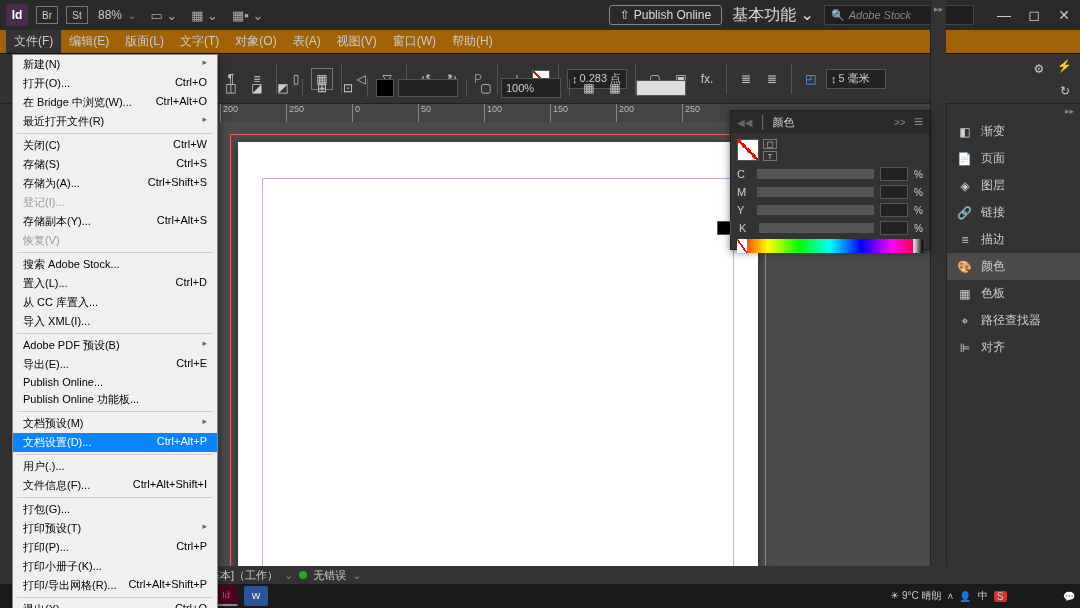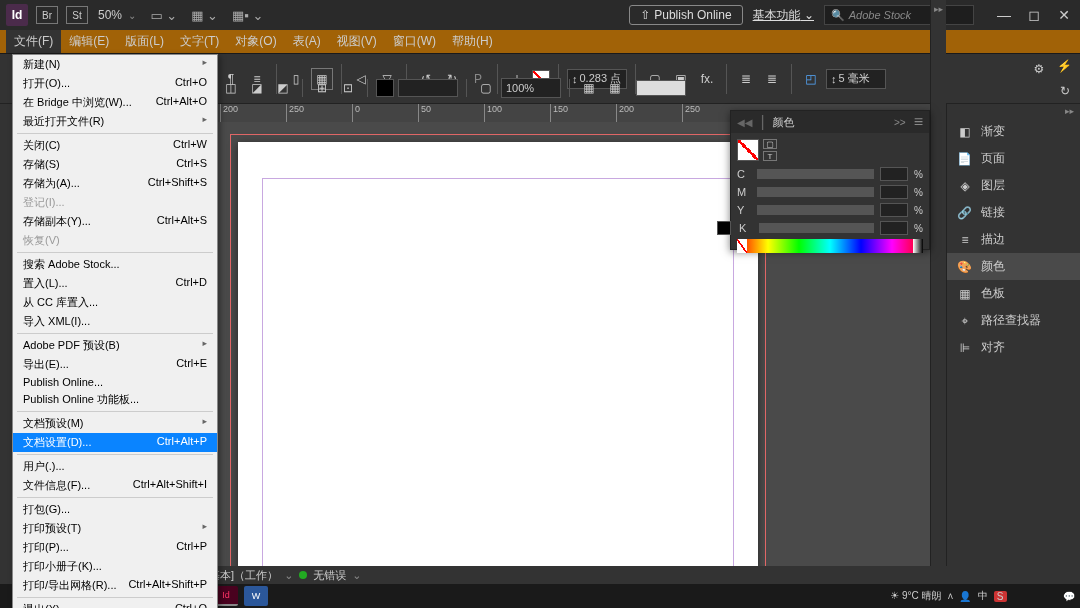--- a/index.html
+++ b/index.html
@@ -5,21 +5,21 @@
 * { margin:0; padding:0; box-sizing:border-box; font-family:"Microsoft YaHei",Arial,sans-serif; user-select:none; }
 body { width:1080px; height:608px; background:#2a2a2a; overflow:hidden; position:relative; }
 .topbar { height:30px; background:#2a2a2a; display:flex; align-items:center; padding:0 6px; }
 .id-logo { width:22px; height:22px; background:#4b2b4b; color:#fff; font-size:12px; font-weight:bold; display:flex; align-items:center; justify-content:center; border-radius:2px; }
 .br { margin-left:8px; width:22px; height:18px; border:1px solid #777; color:#ccc; font-size:10px; display:flex; align-items:center; justify-content:center; }
 .zoom { margin-left:10px; color:#ccc; font-size:12px; }
 .zoom-arrow { color:#888; font-size:10px; margin-left:6px; }
 .tb-icon { margin-left:14px; color:#aaa; font-size:13px; }
 .right-top { margin-left:auto; display:flex; align-items:center; gap:10px; }
 .publish { border:1px solid #888; border-radius:3px; padding:2px 10px; color:#ddd; font-size:12px; display:flex; align-items:center; gap:4px; }
-.workspace { color:#ddd; font-size:12px;text-decoration:underline; }
+.workspace { color:#ddd; font-size:16px; }
 .search { width:150px; height:20px; background:#1e1e1e; border:1px solid #444; color:#888; font-size:11px; padding:0 6px; display:flex; align-items:center; gap:4px; }
 .winbtns { display:flex; gap:10px; margin-left:10px; }
 .winbtn { width:20px; height:20px; color:#ccc; font-size:14px; display:flex; align-items:center; justify-content:center; }
 .menubar { height:24px; background:#a16207; display:flex; align-items:center; padding:0 6px; border-bottom:1px solid #1a1a1a; }
 .menu-item { color:#ccc; font-size:12px; padding:3px 8px; }
 .menu-item.open { background:#333; }
 .toolbar2 { height:50px; background:#333; display:flex; align-items:center; padding:0 75px 0 220px; gap:4px; border-bottom:1px solid #222; position:relative; }
 .tbtn { width:22px; height:22px; display:flex; align-items:center; justify-content:center; color:#ccc; font-size:12px; }
 .sep { width:1px; height:30px; background:#555; margin:0 4px; }
 .swatch { width:18px; height:18px; border:1px solid #555; }
@@ -68,21 +68,21 @@
 .tb-right { margin-left:auto; display:flex; align-items:center; gap:6px; color:#ccc; font-size:10px; }
 .tb-clock { text-align:center; line-height:1.1; font-size:9px;margin-top:44px; }
 </style>
 </head>
 <body>
 
 <div class="topbar">
   <div class="id-logo">Id</div>
   <div class="br">Br</div>
   <div class="br">St</div>
-  <div class="zoom">50%</div>
+  <div class="zoom">88%</div>
   <span class="zoom-arrow">⌄</span>
   <span class="tb-icon">▭ ⌄</span>
   <span class="tb-icon">▦ ⌄</span>
   <span class="tb-icon">▦▪ ⌄</span>
   <div class="right-top">
     <div class="publish">
         <span>⇧</span>
         <span>Publish Online</span>
       </div>
     <div class="workspace"><span>基本功能</span> ⌄</div>

